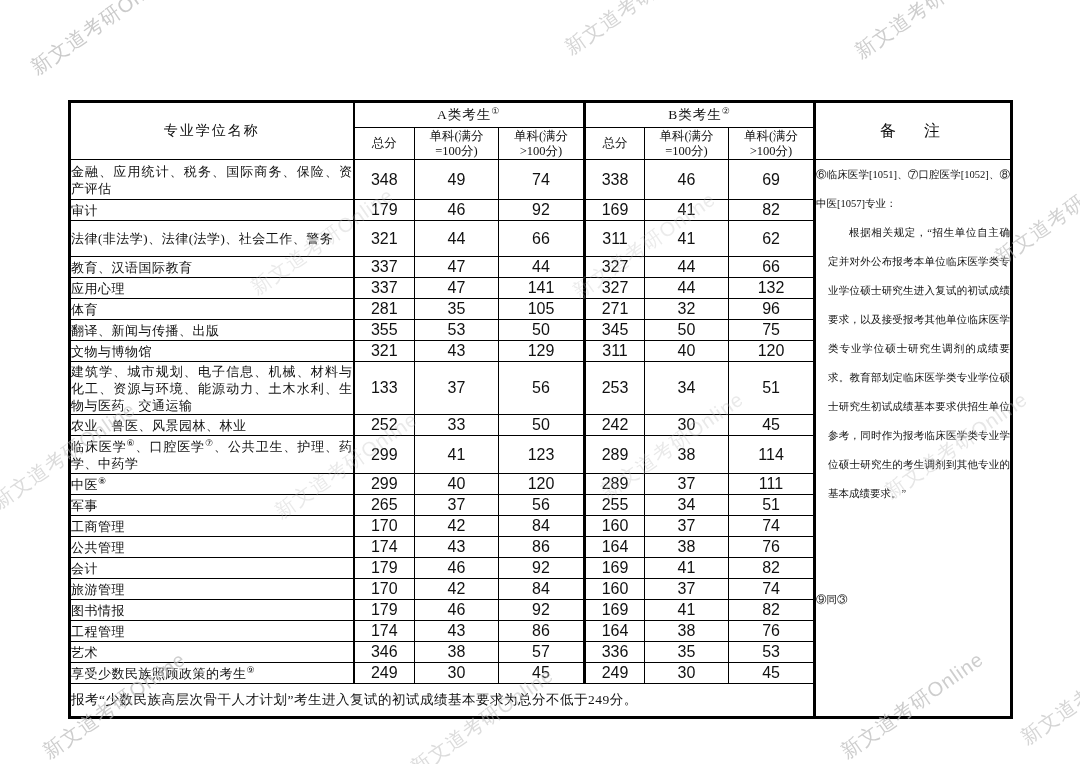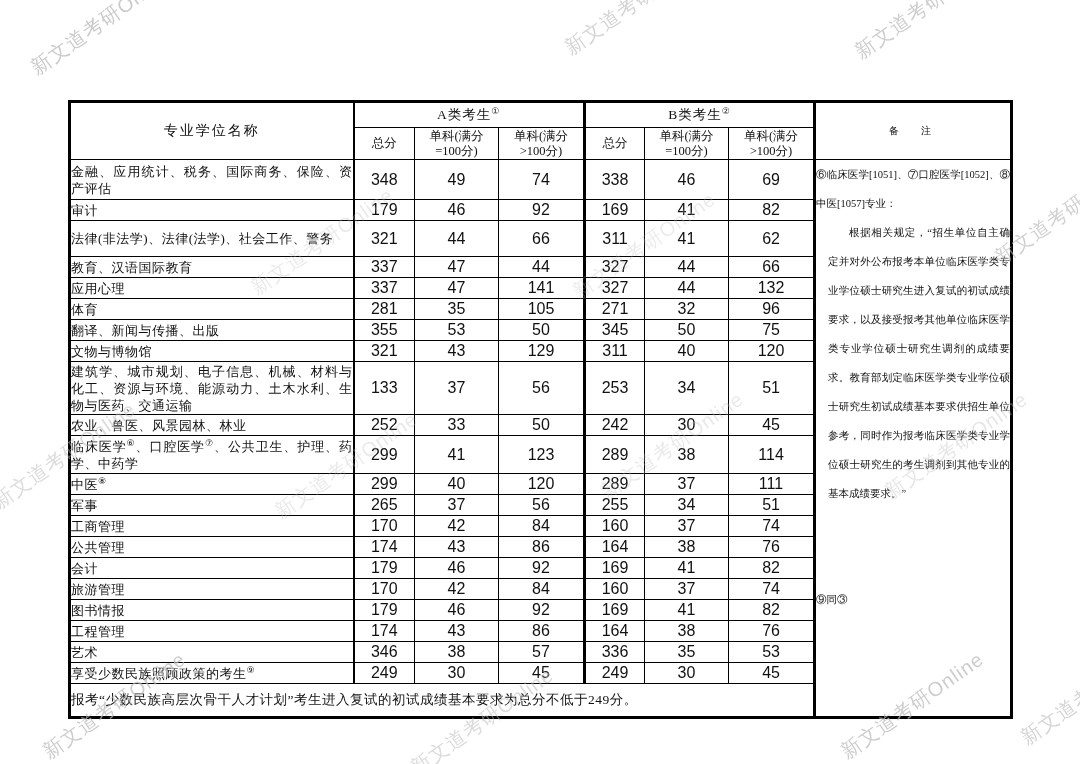--- a/index.html
+++ b/index.html
@@ -22,21 +22,21 @@
        border-collapse:collapse;table-layout:fixed;border:3px solid #000;}
   #tbl th,#tbl td{border:1px solid #000;padding:0;overflow:hidden;}
   .sep2{border-left:2px solid #000 !important;}
   .grp{border-left:3px solid #000 !important;}
 
   thead tr:nth-child(1){height:26px;}
   thead tr:nth-child(2){height:32px;}
   th{font-weight:normal;font-size:13px;}
   .name-h{font-size:14px;letter-spacing:2px;text-align:center;}
   .group-h{font-size:13.5px;letter-spacing:1px;}
-  .remark-h{font-size:10px;letter-spacing:6px;font-family:Liberation Mono, monospace;}
+  .remark-h{font-size:16px;letter-spacing:6px;font-family:Liberation Mono, monospace;}
   .sub-h{font-size:12.5px;line-height:15px;white-space:pre-line;text-align:center;}
 
   tbody tr{height:21px;}
   tbody tr:nth-child(1){height:40px;}
   tbody tr:nth-child(3){height:36px;margin-left:42px;}
   tbody tr:nth-child(9){height:53px;margin-top:19px;}
   tbody tr:nth-child(11){height:38px;}
   tbody tr:last-child{height:34px;}
 
   td.name{font-size:13px;line-height:17px;padding:1px 4px;text-align:justify;

